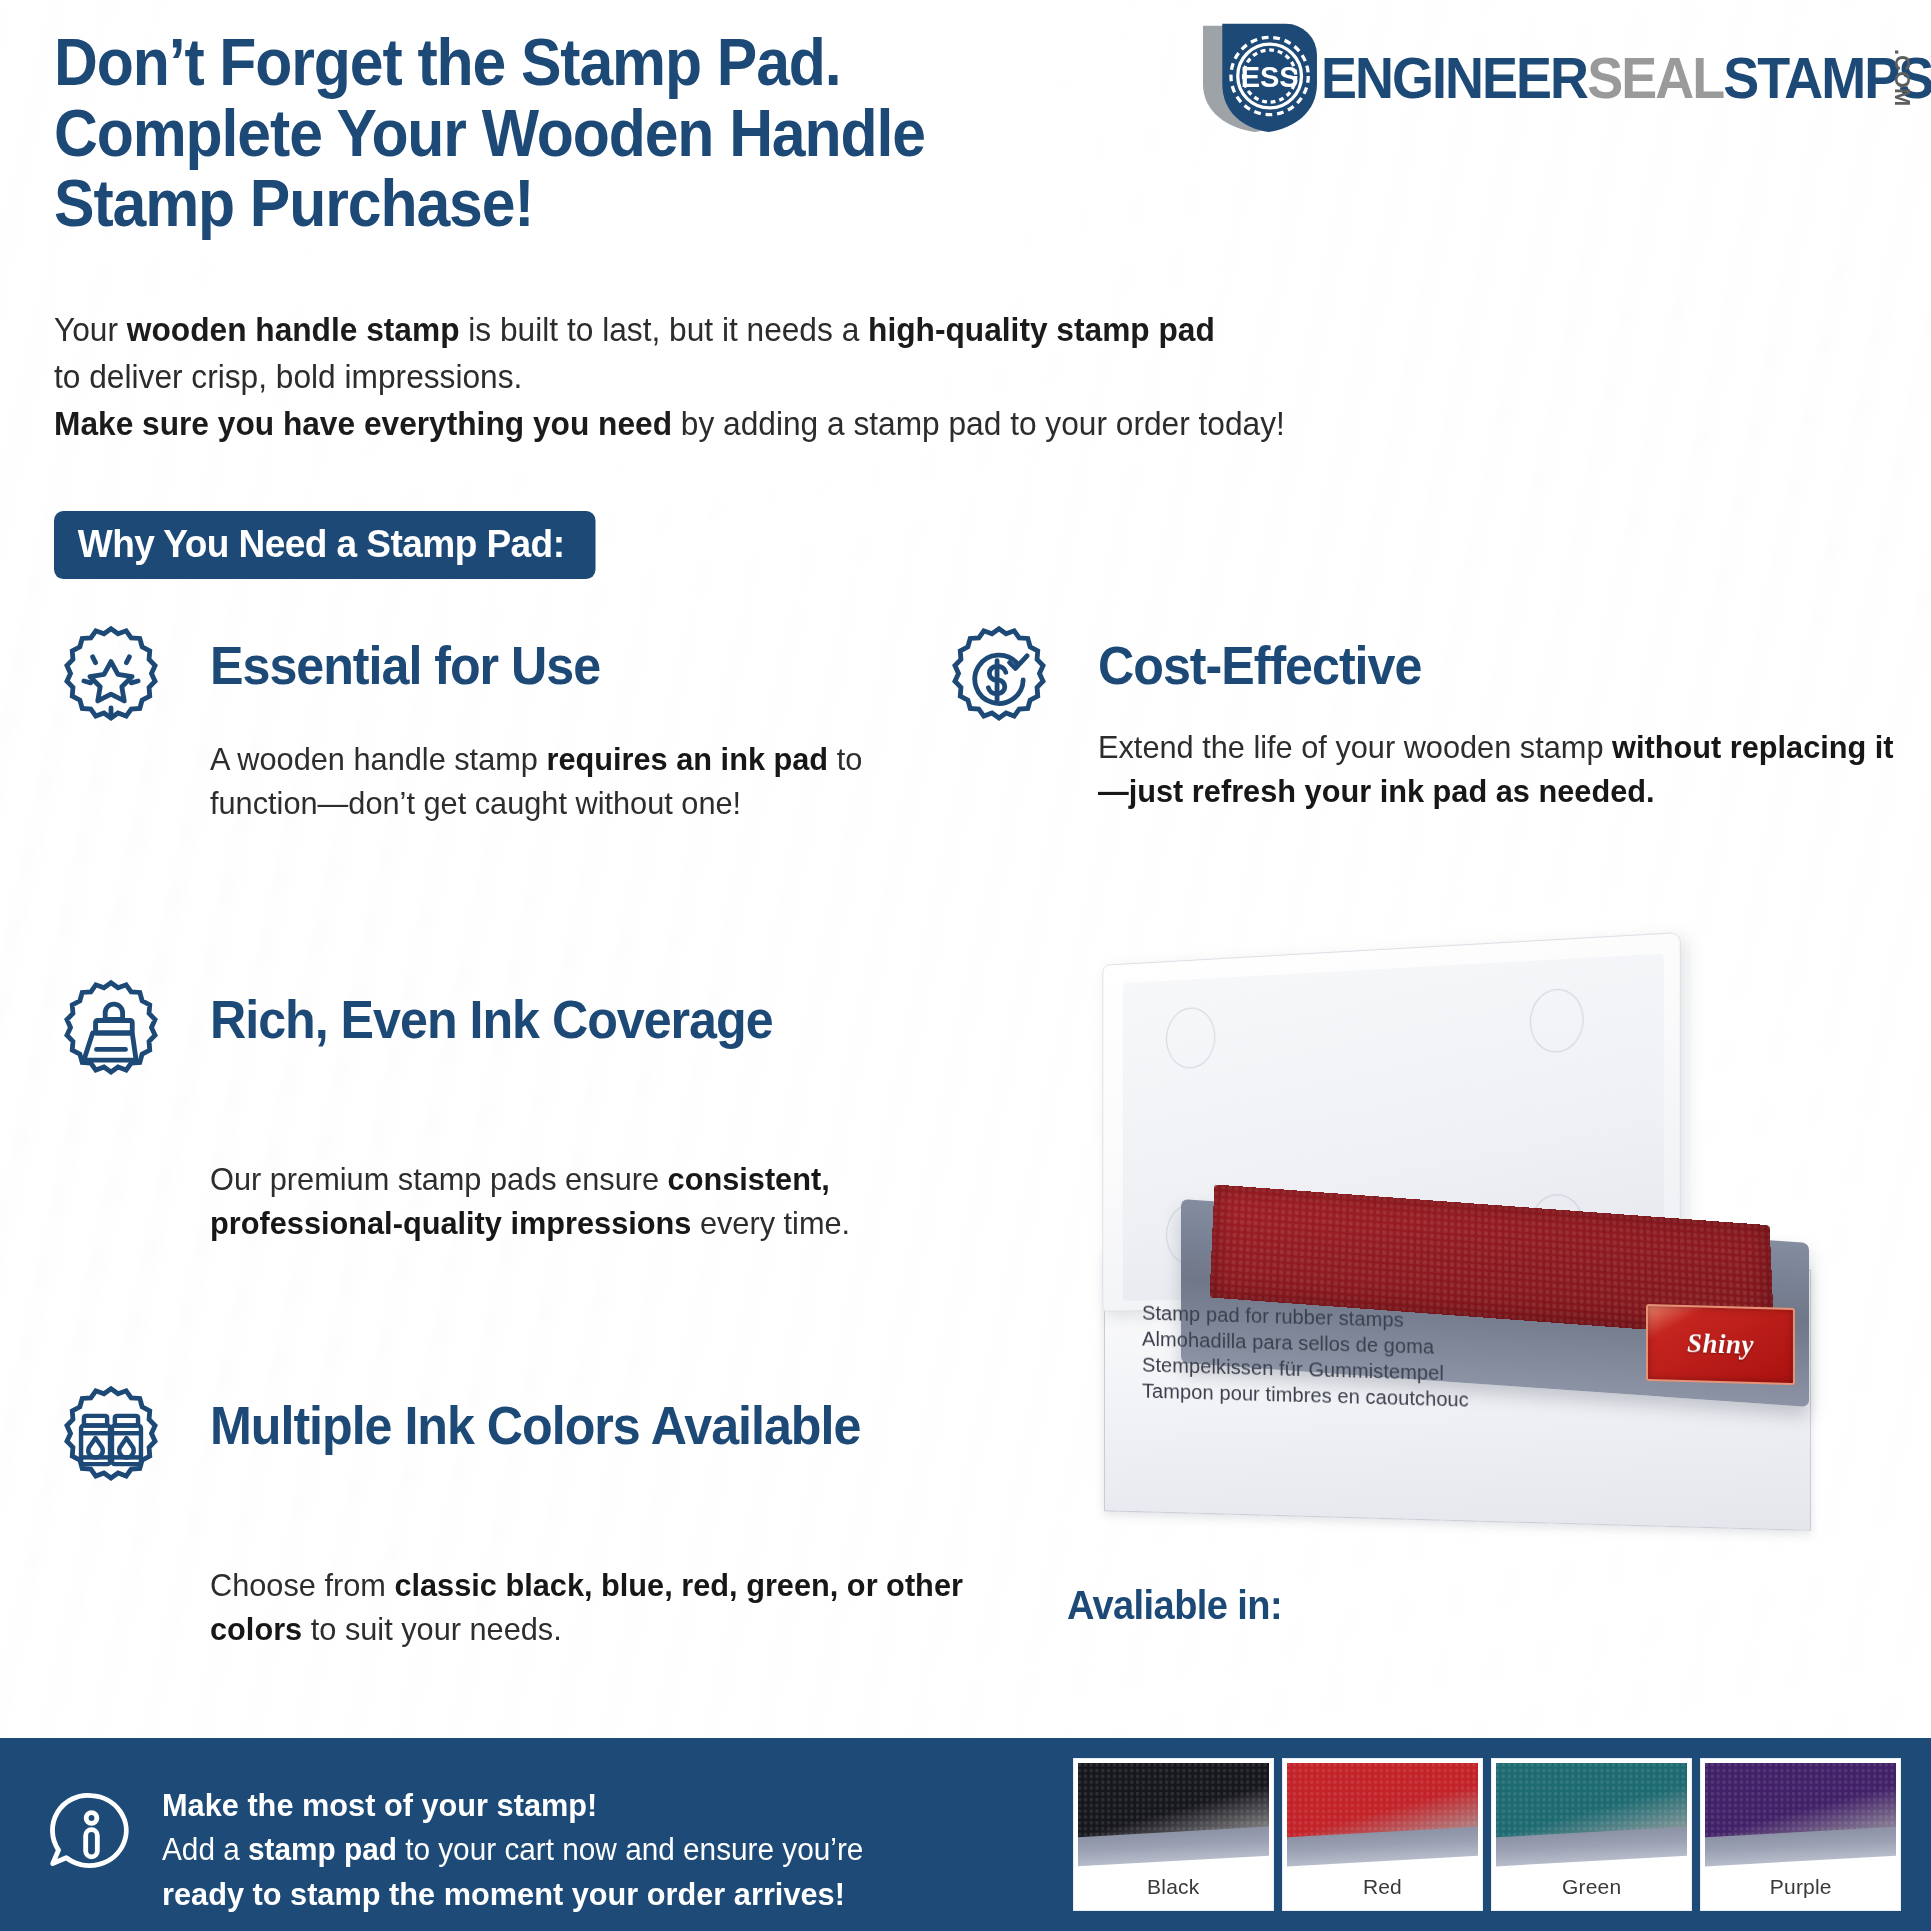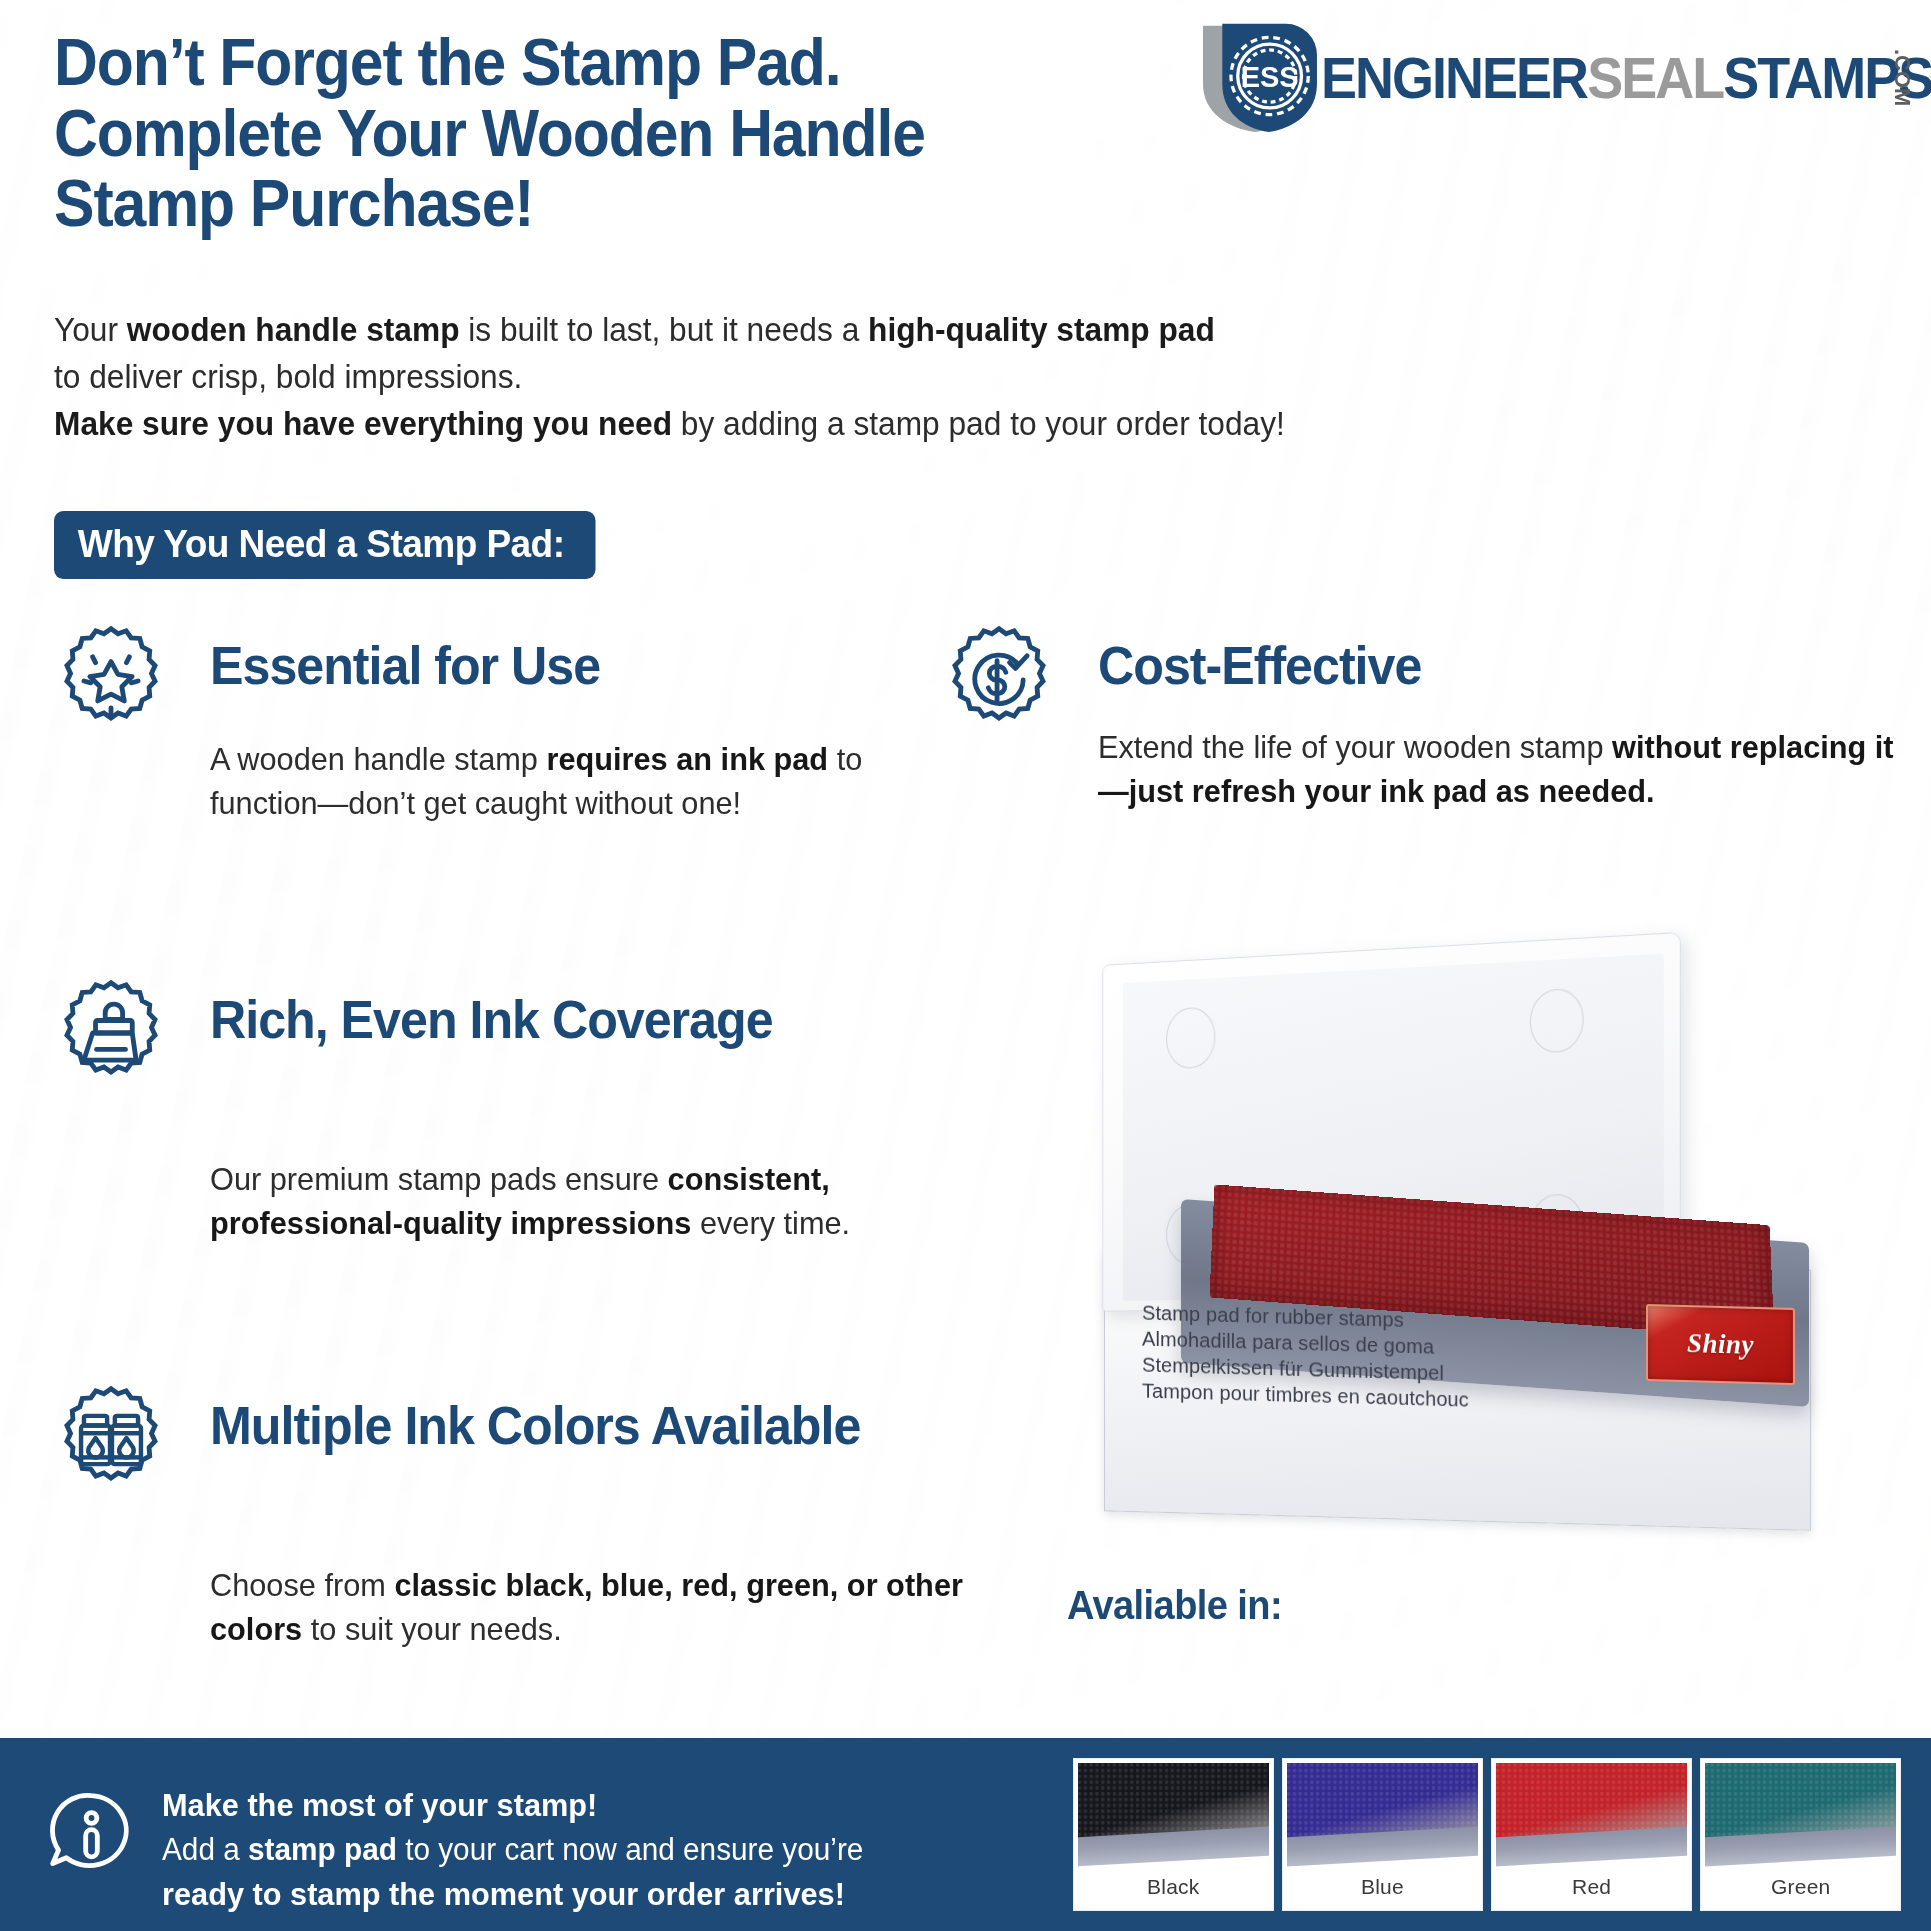--- a/index.html
+++ b/index.html
@@ -368,35 +368,35 @@
   <div class="swatches" id="swatches">
       <div class="swatch">
         <div class="swatch-chip">
           <div class="pad" style="background: radial-gradient(circle at 25% 30%, rgba(255, 255, 255, 0.1) 0px, rgba(255, 255, 255, 0.1) 1.4px, transparent 2.4px) 0px 0px / 5.8px 5.8px, linear-gradient(165deg, rgb(22, 22, 29) 0%, rgb(22, 22, 29) 55%, rgba(0, 0, 0, 0.35) 100%);"></div>
           <div class="rim"></div>
         </div>
         <div class="swatch-label">Black</div>
       </div>
       <div class="swatch">
         <div class="swatch-chip">
-          <div class="pad" style="background: radial-gradient(circle at 25% 30%, rgba(255, 255, 255, 0.1) 0px, rgba(255, 255, 255, 0.1) 1.4px, transparent 2.4px) 0px 0px / 5.8px 5.8px, linear-gradient(165deg, rgb(53, 44, 147) 0%, rgb(53, 44, 147) 55%, rgba(0, 0, 0, 0.35) 100%);"></div>
-          <div class="rim"></div>
-        </div>
-        <div class="swatch-label">Blue</div>
-      </div>
-      <div class="swatch">
-        <div class="swatch-chip">
           <div class="pad" style="background: radial-gradient(circle at 25% 30%, rgba(255, 255, 255, 0.1) 0px, rgba(255, 255, 255, 0.1) 1.4px, transparent 2.4px) 0px 0px / 5.8px 5.8px, linear-gradient(165deg, rgb(194, 34, 40) 0%, rgb(194, 34, 40) 55%, rgba(0, 0, 0, 0.35) 100%);"></div>
           <div class="rim"></div>
         </div>
         <div class="swatch-label">Red</div>
       </div>
       <div class="swatch">
         <div class="swatch-chip">
           <div class="pad" style="background: radial-gradient(circle at 25% 30%, rgba(255, 255, 255, 0.1) 0px, rgba(255, 255, 255, 0.1) 1.4px, transparent 2.4px) 0px 0px / 5.8px 5.8px, linear-gradient(165deg, rgb(29, 106, 113) 0%, rgb(29, 106, 113) 55%, rgba(0, 0, 0, 0.35) 100%);"></div>
           <div class="rim"></div>
         </div>
         <div class="swatch-label">Green</div>
       </div>
+      <div class="swatch">
+        <div class="swatch-chip">
+          <div class="pad" style="background: radial-gradient(circle at 25% 30%, rgba(255, 255, 255, 0.1) 0px, rgba(255, 255, 255, 0.1) 1.4px, transparent 2.4px) 0px 0px / 5.8px 5.8px, linear-gradient(165deg, rgb(65, 32, 104) 0%, rgb(65, 32, 104) 55%, rgba(0, 0, 0, 0.35) 100%);"></div>
+          <div class="rim"></div>
+        </div>
+        <div class="swatch-label">Purple</div>
+      </div>
     </div>
 
 </div>
 
 
 </body></html>

